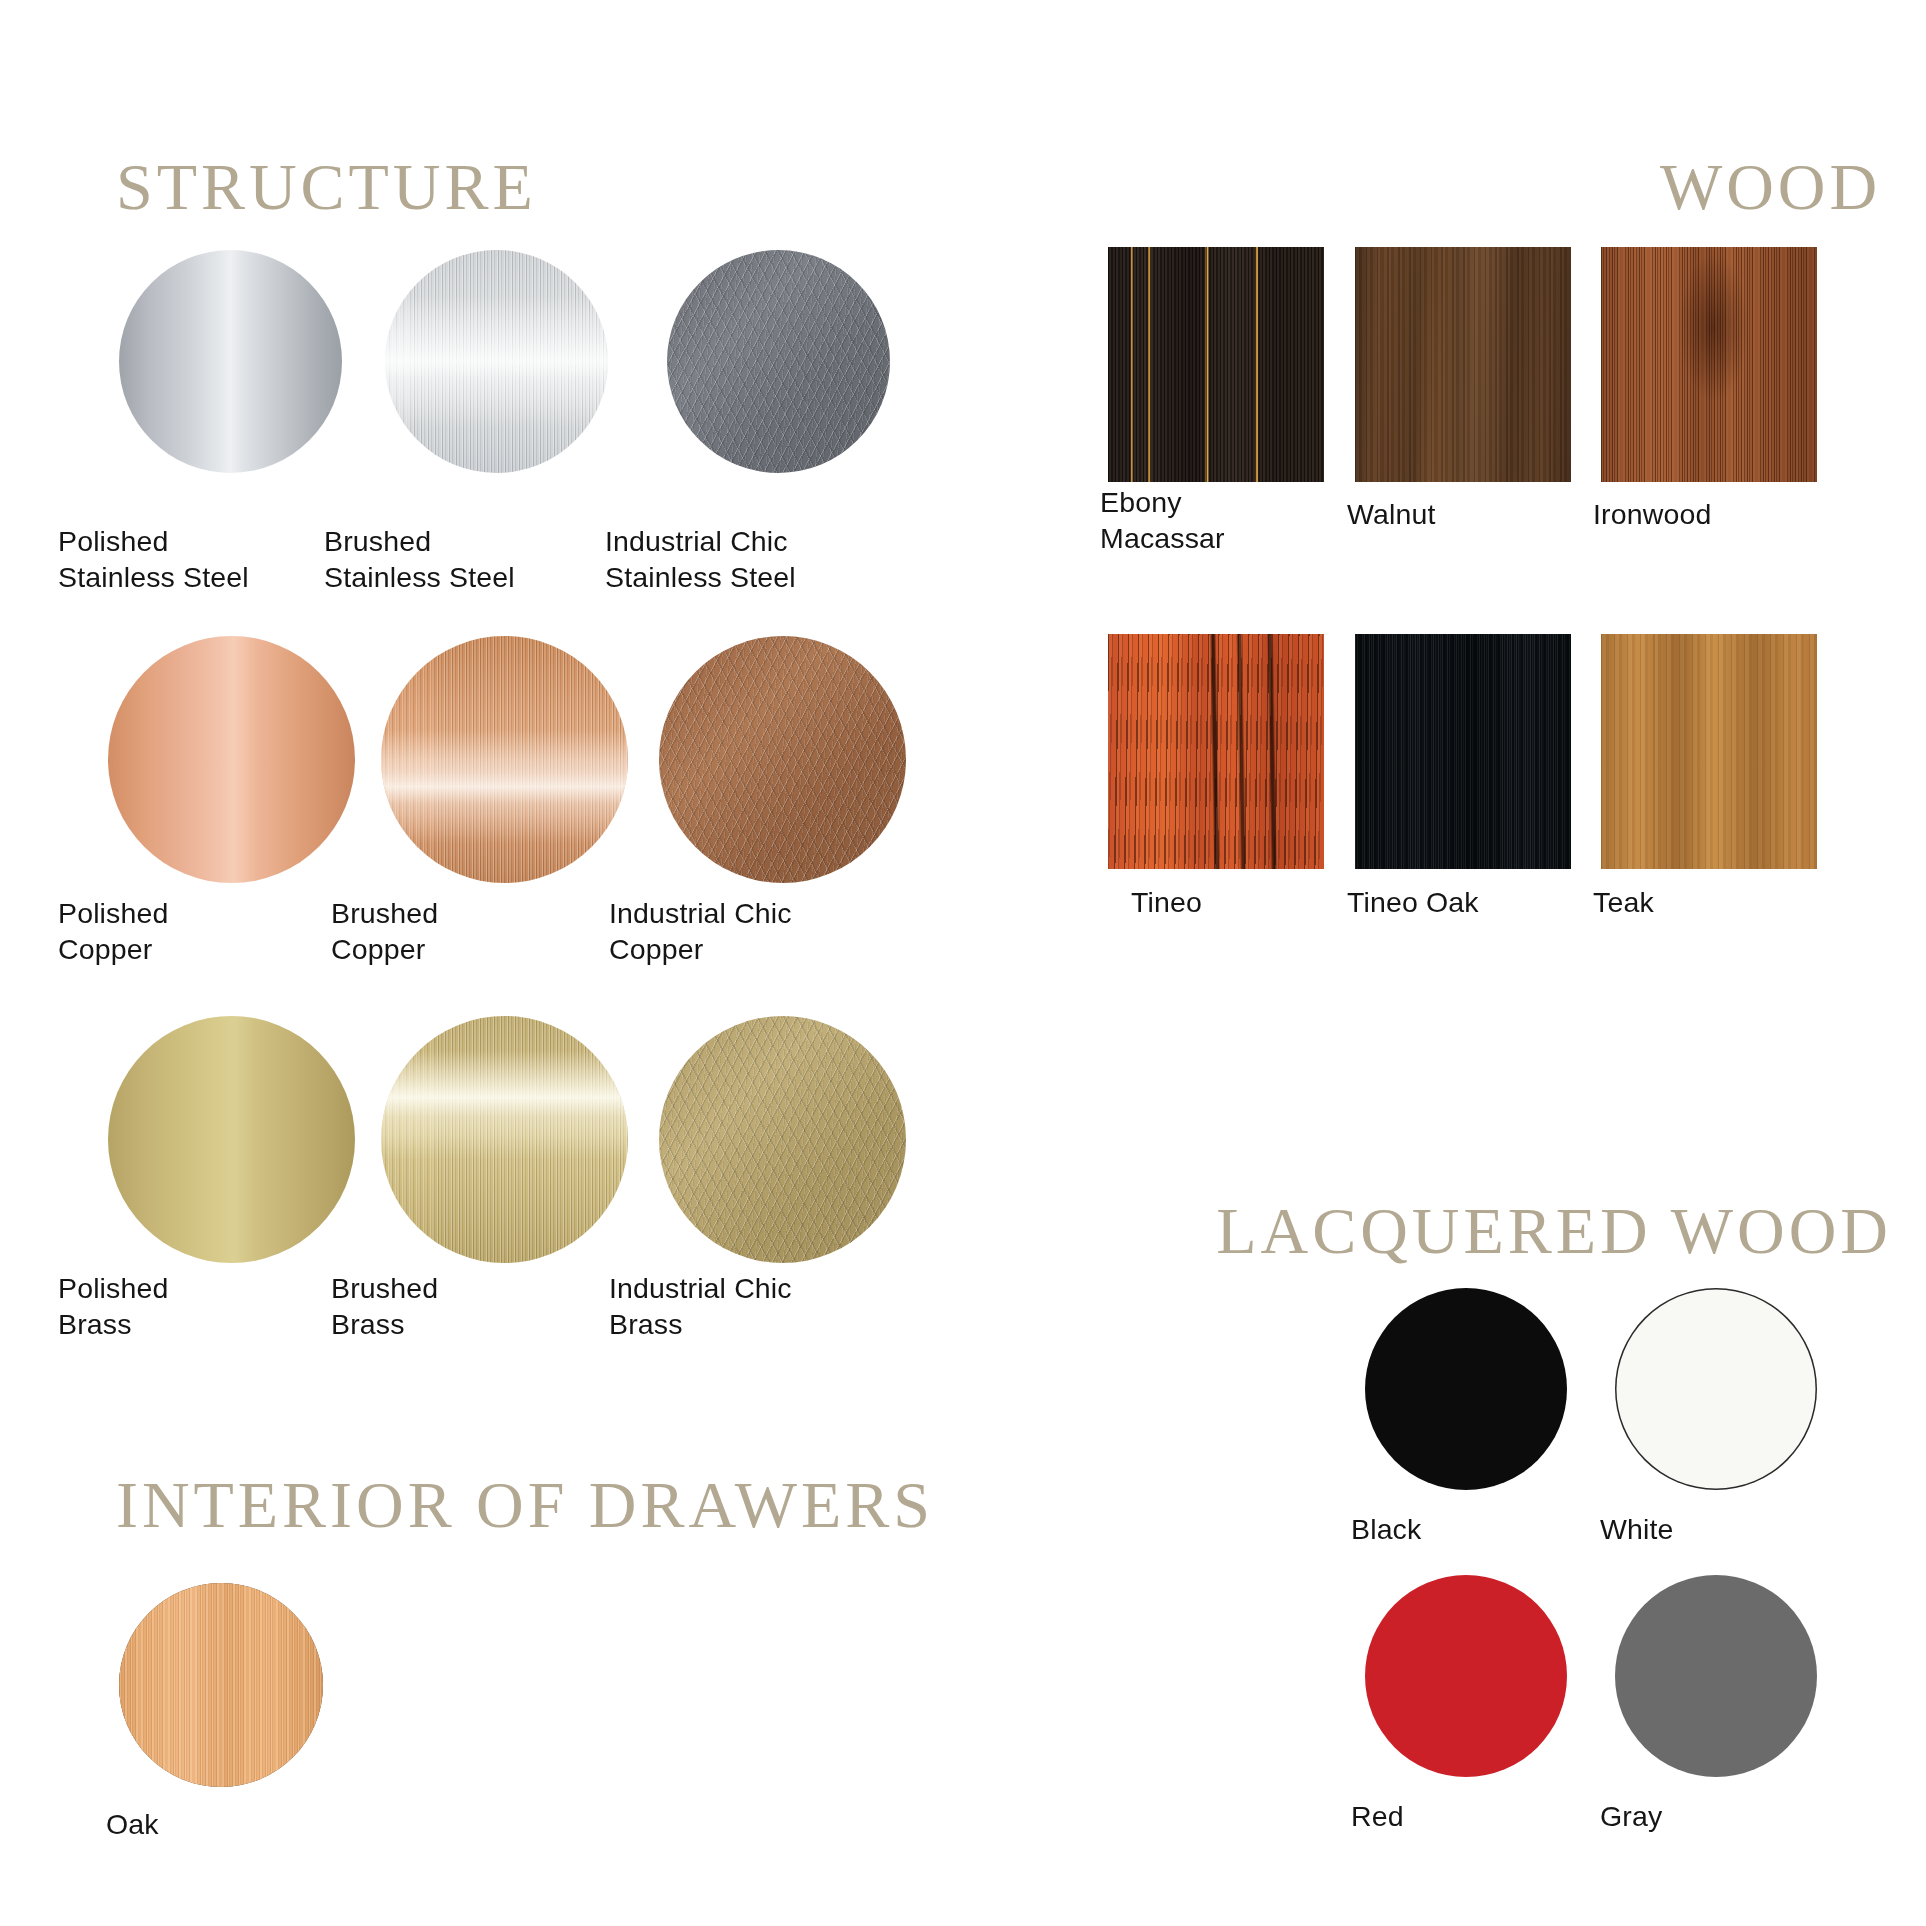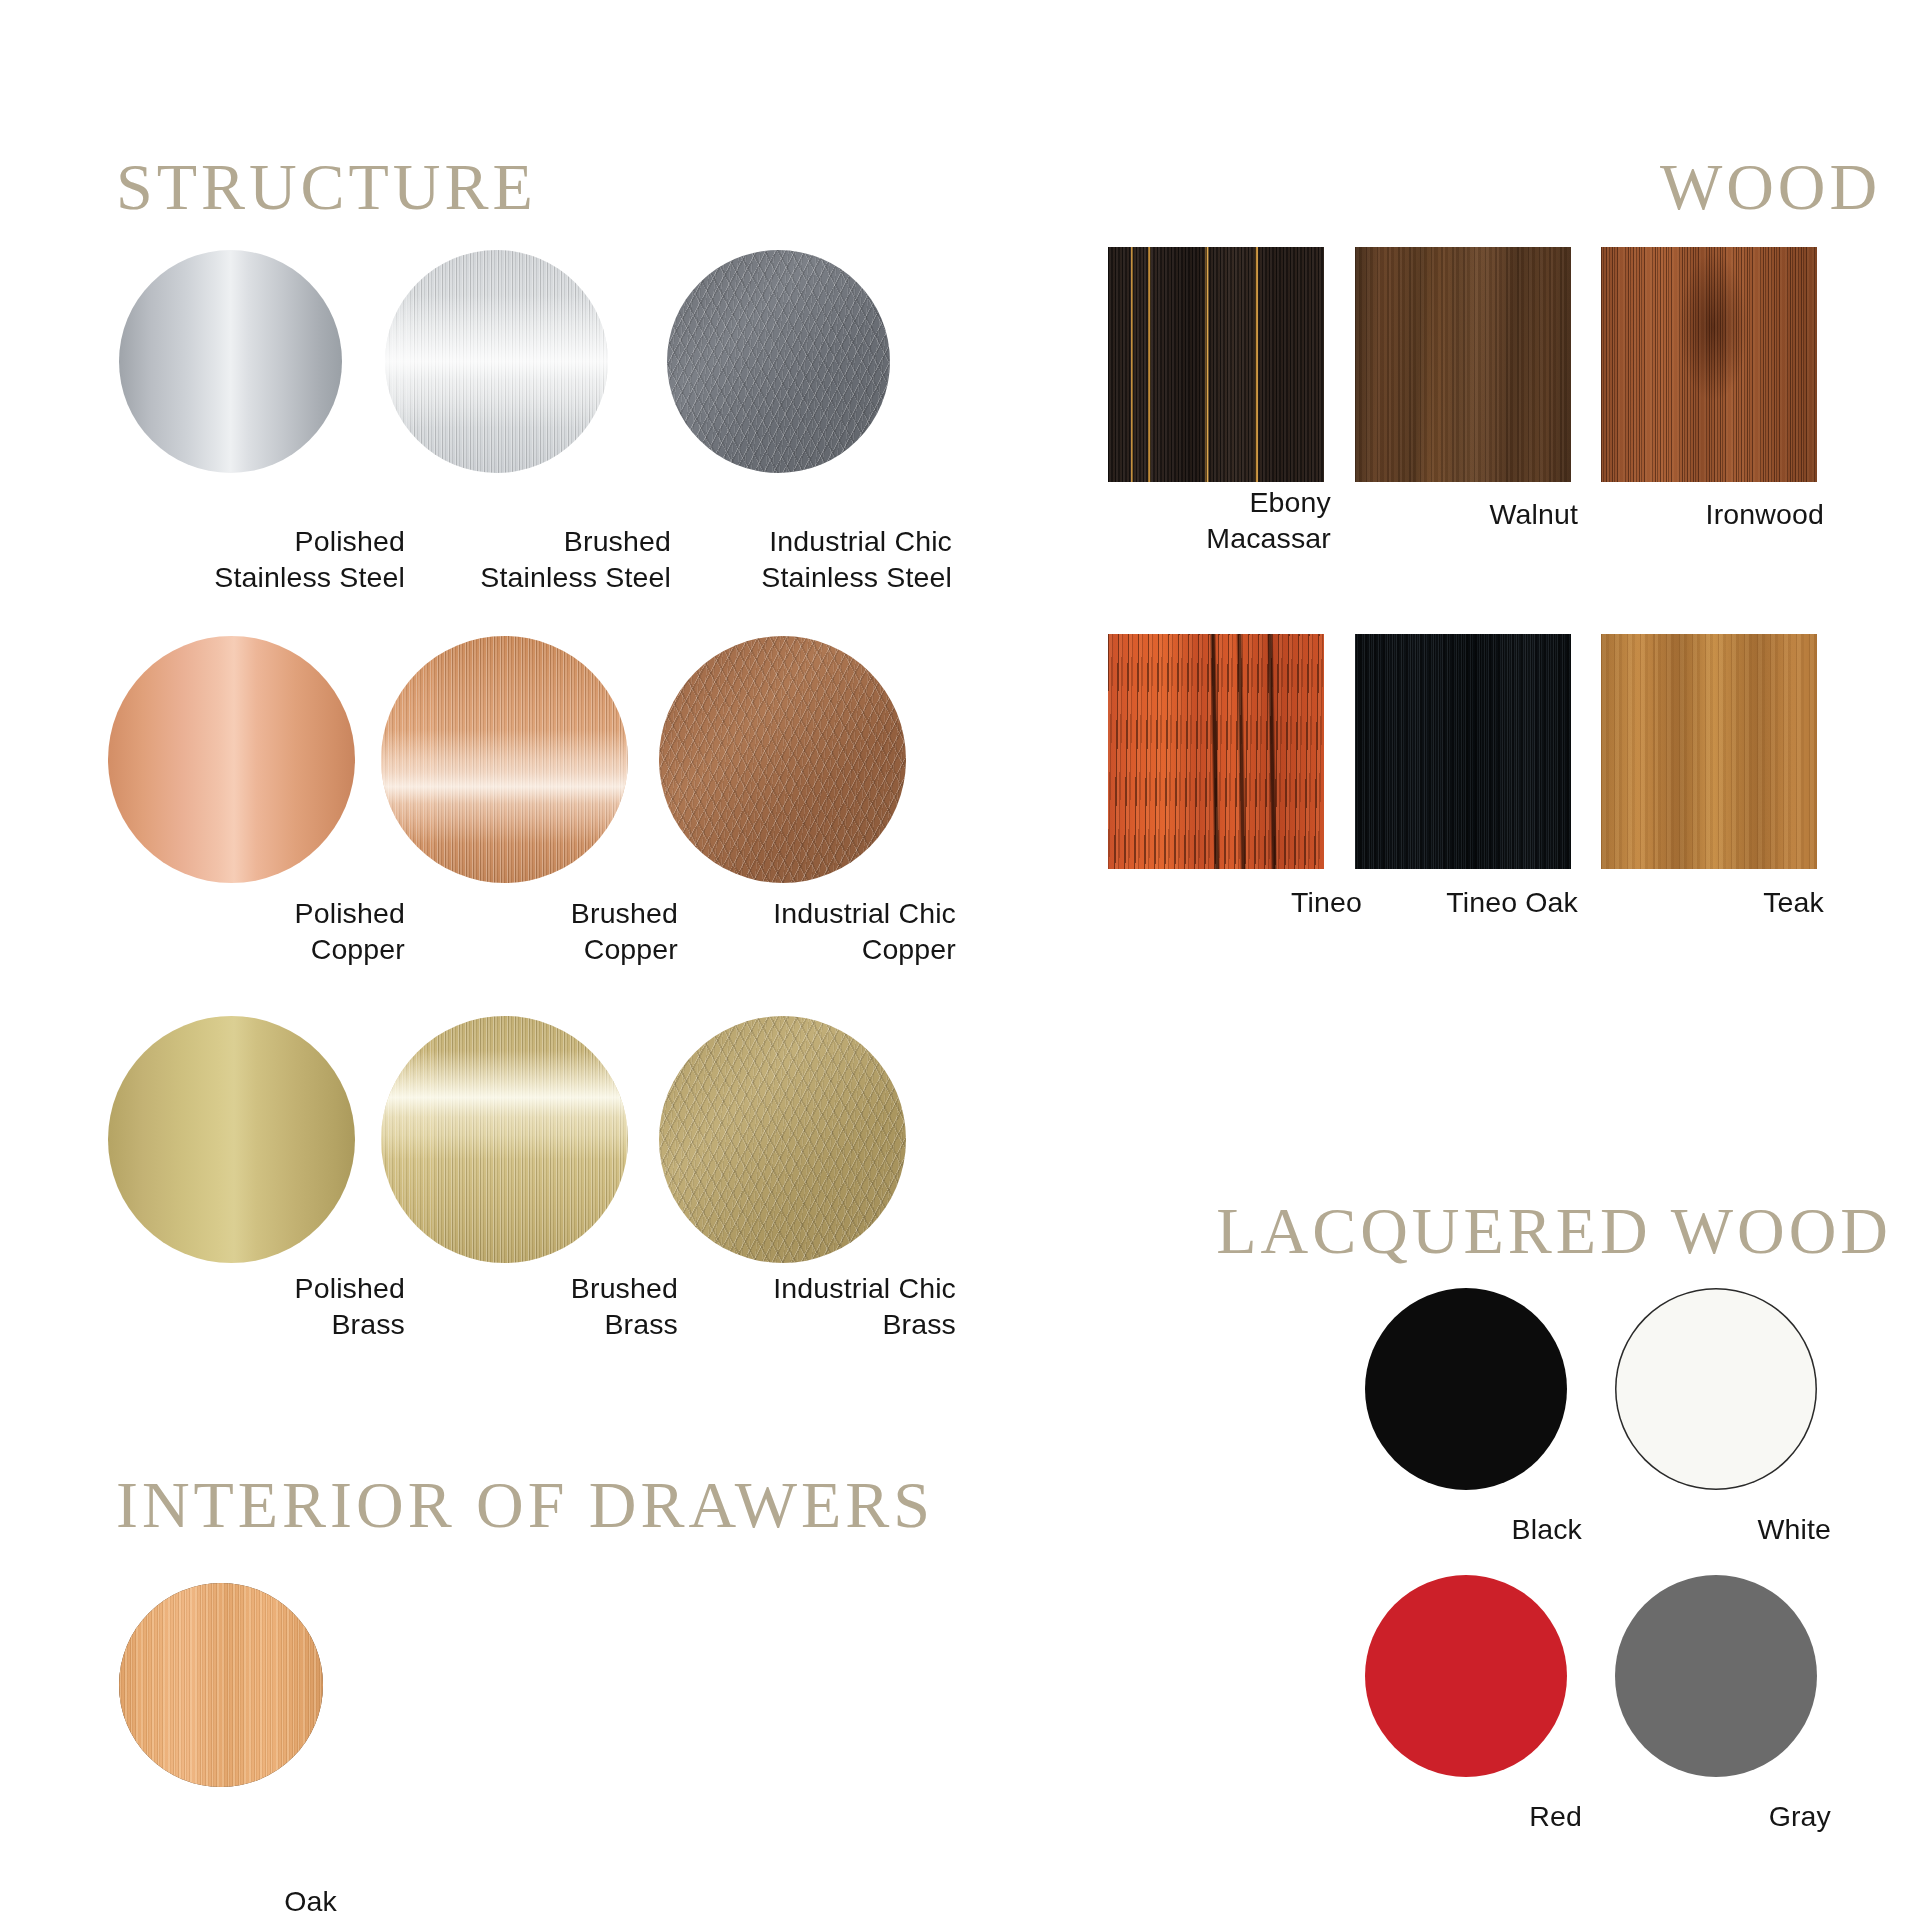--- a/index.html
+++ b/index.html
@@ -27,21 +27,21 @@
     text-align: right;
   }
   #structure-title   { left: 116px;  top: 154px;  font-size: 66px; }
   #wood-title        { right: 45px;  top: 154px;  font-size: 66px; }
   #drawers-title     { left: 116px;  top: 1472px; font-size: 66px; }
   #lacquered-title   { right: 34px;  top: 1198px; font-size: 66px; }
 
   
   .label {
     position: absolute;
-    text-align: right;
+    text-align: left;
     color: #151515;
     font-size: 28.5px;
     font-weight: 300;
     line-height: 1.25;
     letter-spacing: 0.005em;
   }
 
   
   .circle {
     position: absolute;
@@ -393,21 +393,21 @@
 <div class="label" style="left:1593px; top:885px; width:231px;">
   <div>Teak</div>
 </div>
 
 <div class="section-title" id="drawers-title">INTERIOR OF DRAWERS</div>
 
 <div class="circle" style="left:119px; top:1583px; width:204px; height:204px; box-shadow: inset 0 0 0 1.5px #4a3520;">
   <div class="tex wood-oak-base"></div>
   <div class="tex wood-oak-grain"></div>
 </div>
-<div class="label" style="left:106px; top:1884px; width:231px;">
+<div class="label" style="left:106px; top:1807px; width:231px;">
   <div>Oak</div>
 </div>
 
 <div class="section-title" id="lacquered-title">LACQUERED WOOD</div>
 
 <div class="lacquer" style="left:1365px; top:1288px; width:202px; height:202px; background:#0c0c0c;"></div>
 <div class="label" style="left:1351px; top:1512px; width:231px;">
   <div>Black</div>
 </div>
 

